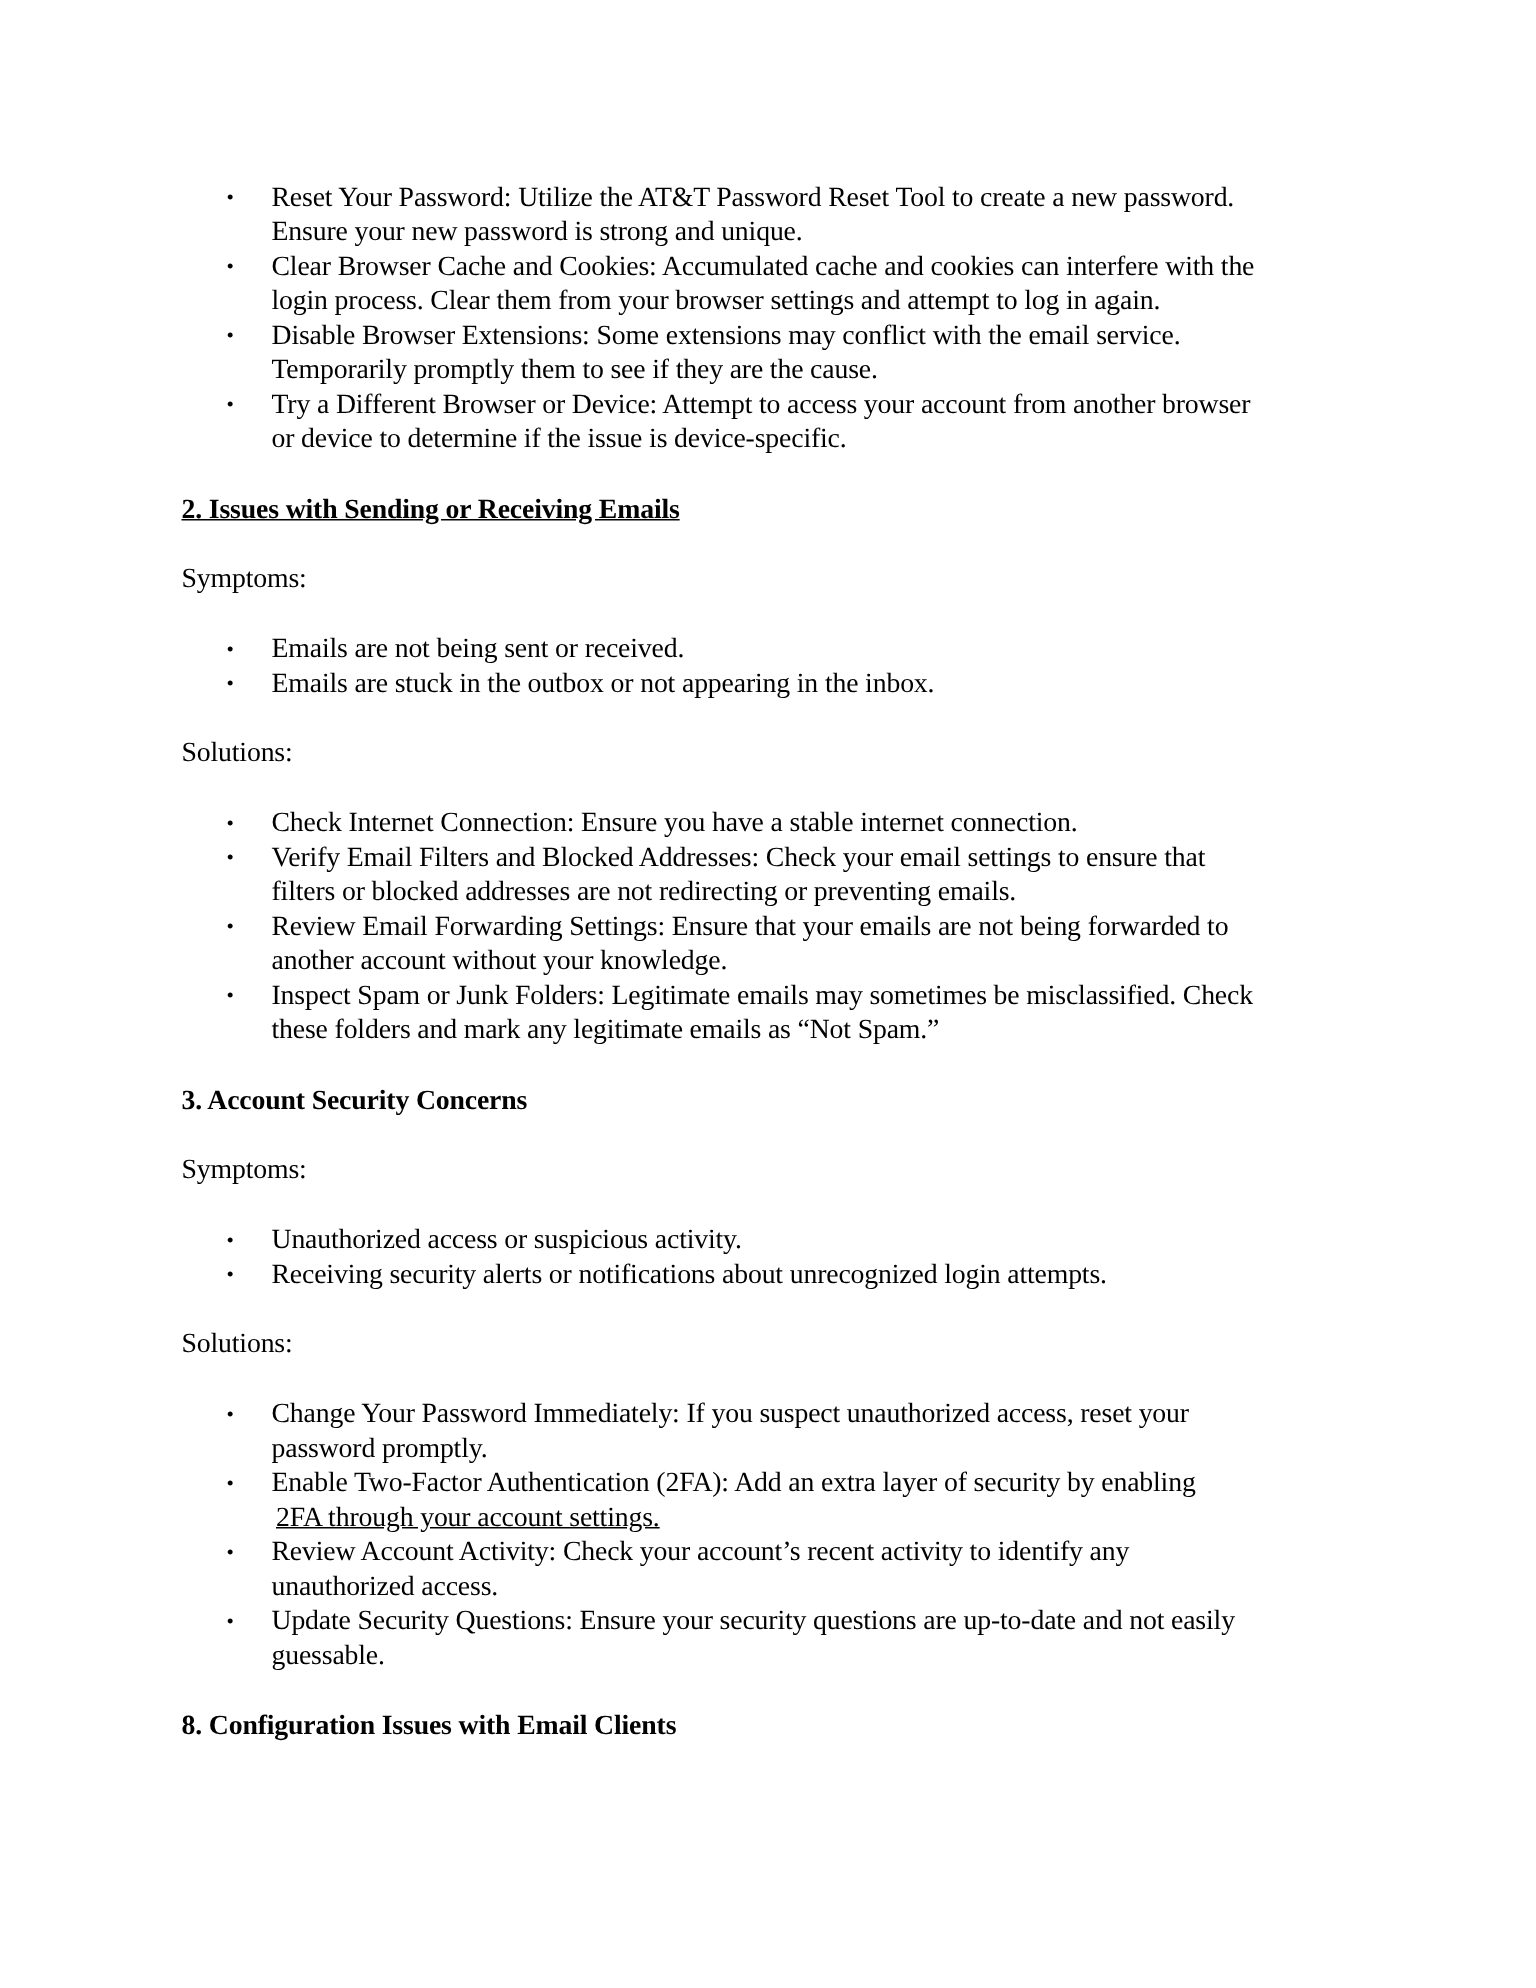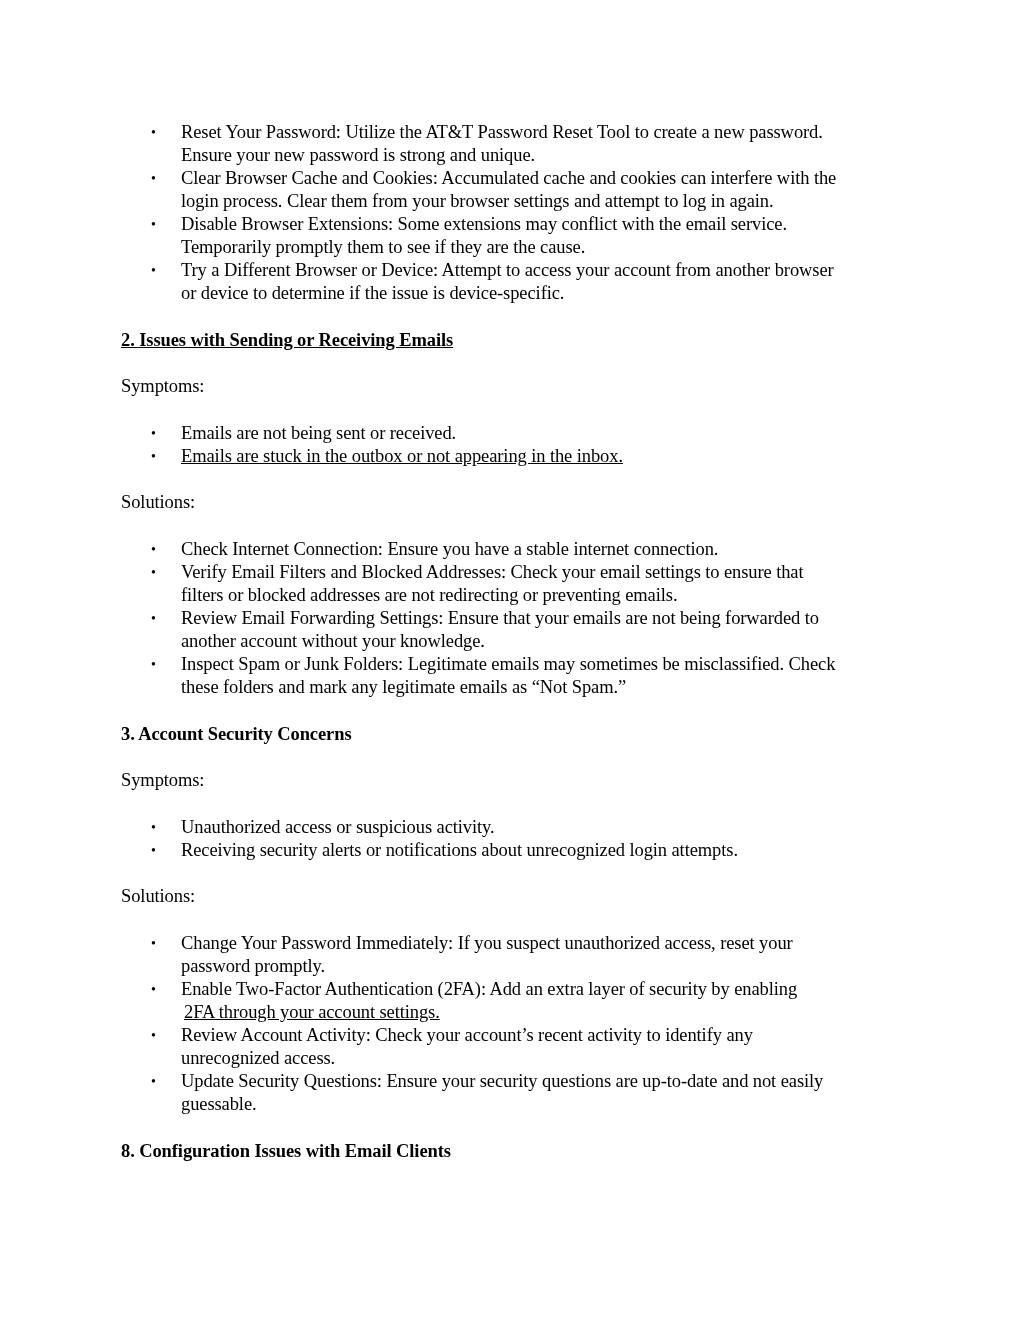--- a/index.html
+++ b/index.html
@@ -62,21 +62,21 @@
     <div class="line" style="left:181px; top:282px;">or device to determine if the issue is device-specific.</div>
   </div>
 
   <div>
     <div class="line heading" style="left:121px; top:329px;text-decoration:underline;">2. Issues with Sending or Receiving Emails</div>
     <div class="line" style="left:121px; top:375px;">Symptoms:</div>
 
     <span class="bullet" style="left:151px; top:422px;">•</span>
     <div class="line" style="left:181px; top:422px;">Emails are not being sent or received.</div>
     <span class="bullet" style="left:151px; top:445px;">•</span>
-    <div class="line" style="left:181px; top:445px;text-decoration:underline;">Emails are stuck in the outbox or not appearing in the inbox.</div>
+    <div class="line" style="left:181px; top:445px;">Emails are stuck in the outbox or not appearing in the inbox.</div>
 
     <div class="line" style="left:121px; top:491px;">Solutions:</div>
 
     <span class="bullet" style="left:151px; top:538px;">•</span>
     <div class="line" style="left:181px; top:538px;">Check Internet Connection: Ensure you have a stable internet connection.</div>
 
     <span class="bullet" style="left:151px; top:561px;">•</span>
     <div class="line" style="left:181px; top:561px;">Verify Email Filters and Blocked Addresses: Check your email settings to ensure that</div>
     <div class="line" style="left:181px; top:584px;">filters or blocked addresses are not redirecting or preventing emails.</div>
 
@@ -103,21 +103,21 @@
     <span class="bullet" style="left:151px; top:932px;">•</span>
     <div class="line" style="left:181px; top:932px;">Change Your Password Immediately: If you suspect unauthorized access, reset your</div>
     <div class="line" style="left:181px; top:955px;">password promptly.</div>
 
     <span class="bullet" style="left:151px; top:978px;">•</span>
     <div class="line" style="left:181px; top:978px;">Enable Two-Factor Authentication (2FA): Add an extra layer of security by enabling</div>
     <div class="line" style="left:184px; top:1001px;text-decoration:underline;">2FA through your account settings.</div>
 
     <span class="bullet" style="left:151px; top:1024px;">•</span>
     <div class="line" style="left:181px; top:1024px;">Review Account Activity: Check your account’s recent activity to identify any</div>
-    <div class="line" style="left:181px; top:1047px;">unrecognized access.</div>
+    <div class="line" style="left:181px; top:1047px;">unauthorized access.</div>
 
     <span class="bullet" style="left:151px; top:1070px;">•</span>
     <div class="line" style="left:181px; top:1070px;">Update Security Questions: Ensure your security questions are up-to-date and not easily</div>
     <div class="line" style="left:181px; top:1093px;">guessable.</div>
   </div>
 
   <div>
     <div class="line heading" style="left:121px; top:1140px;">8. Configuration Issues with Email Clients</div>
   </div>
 

